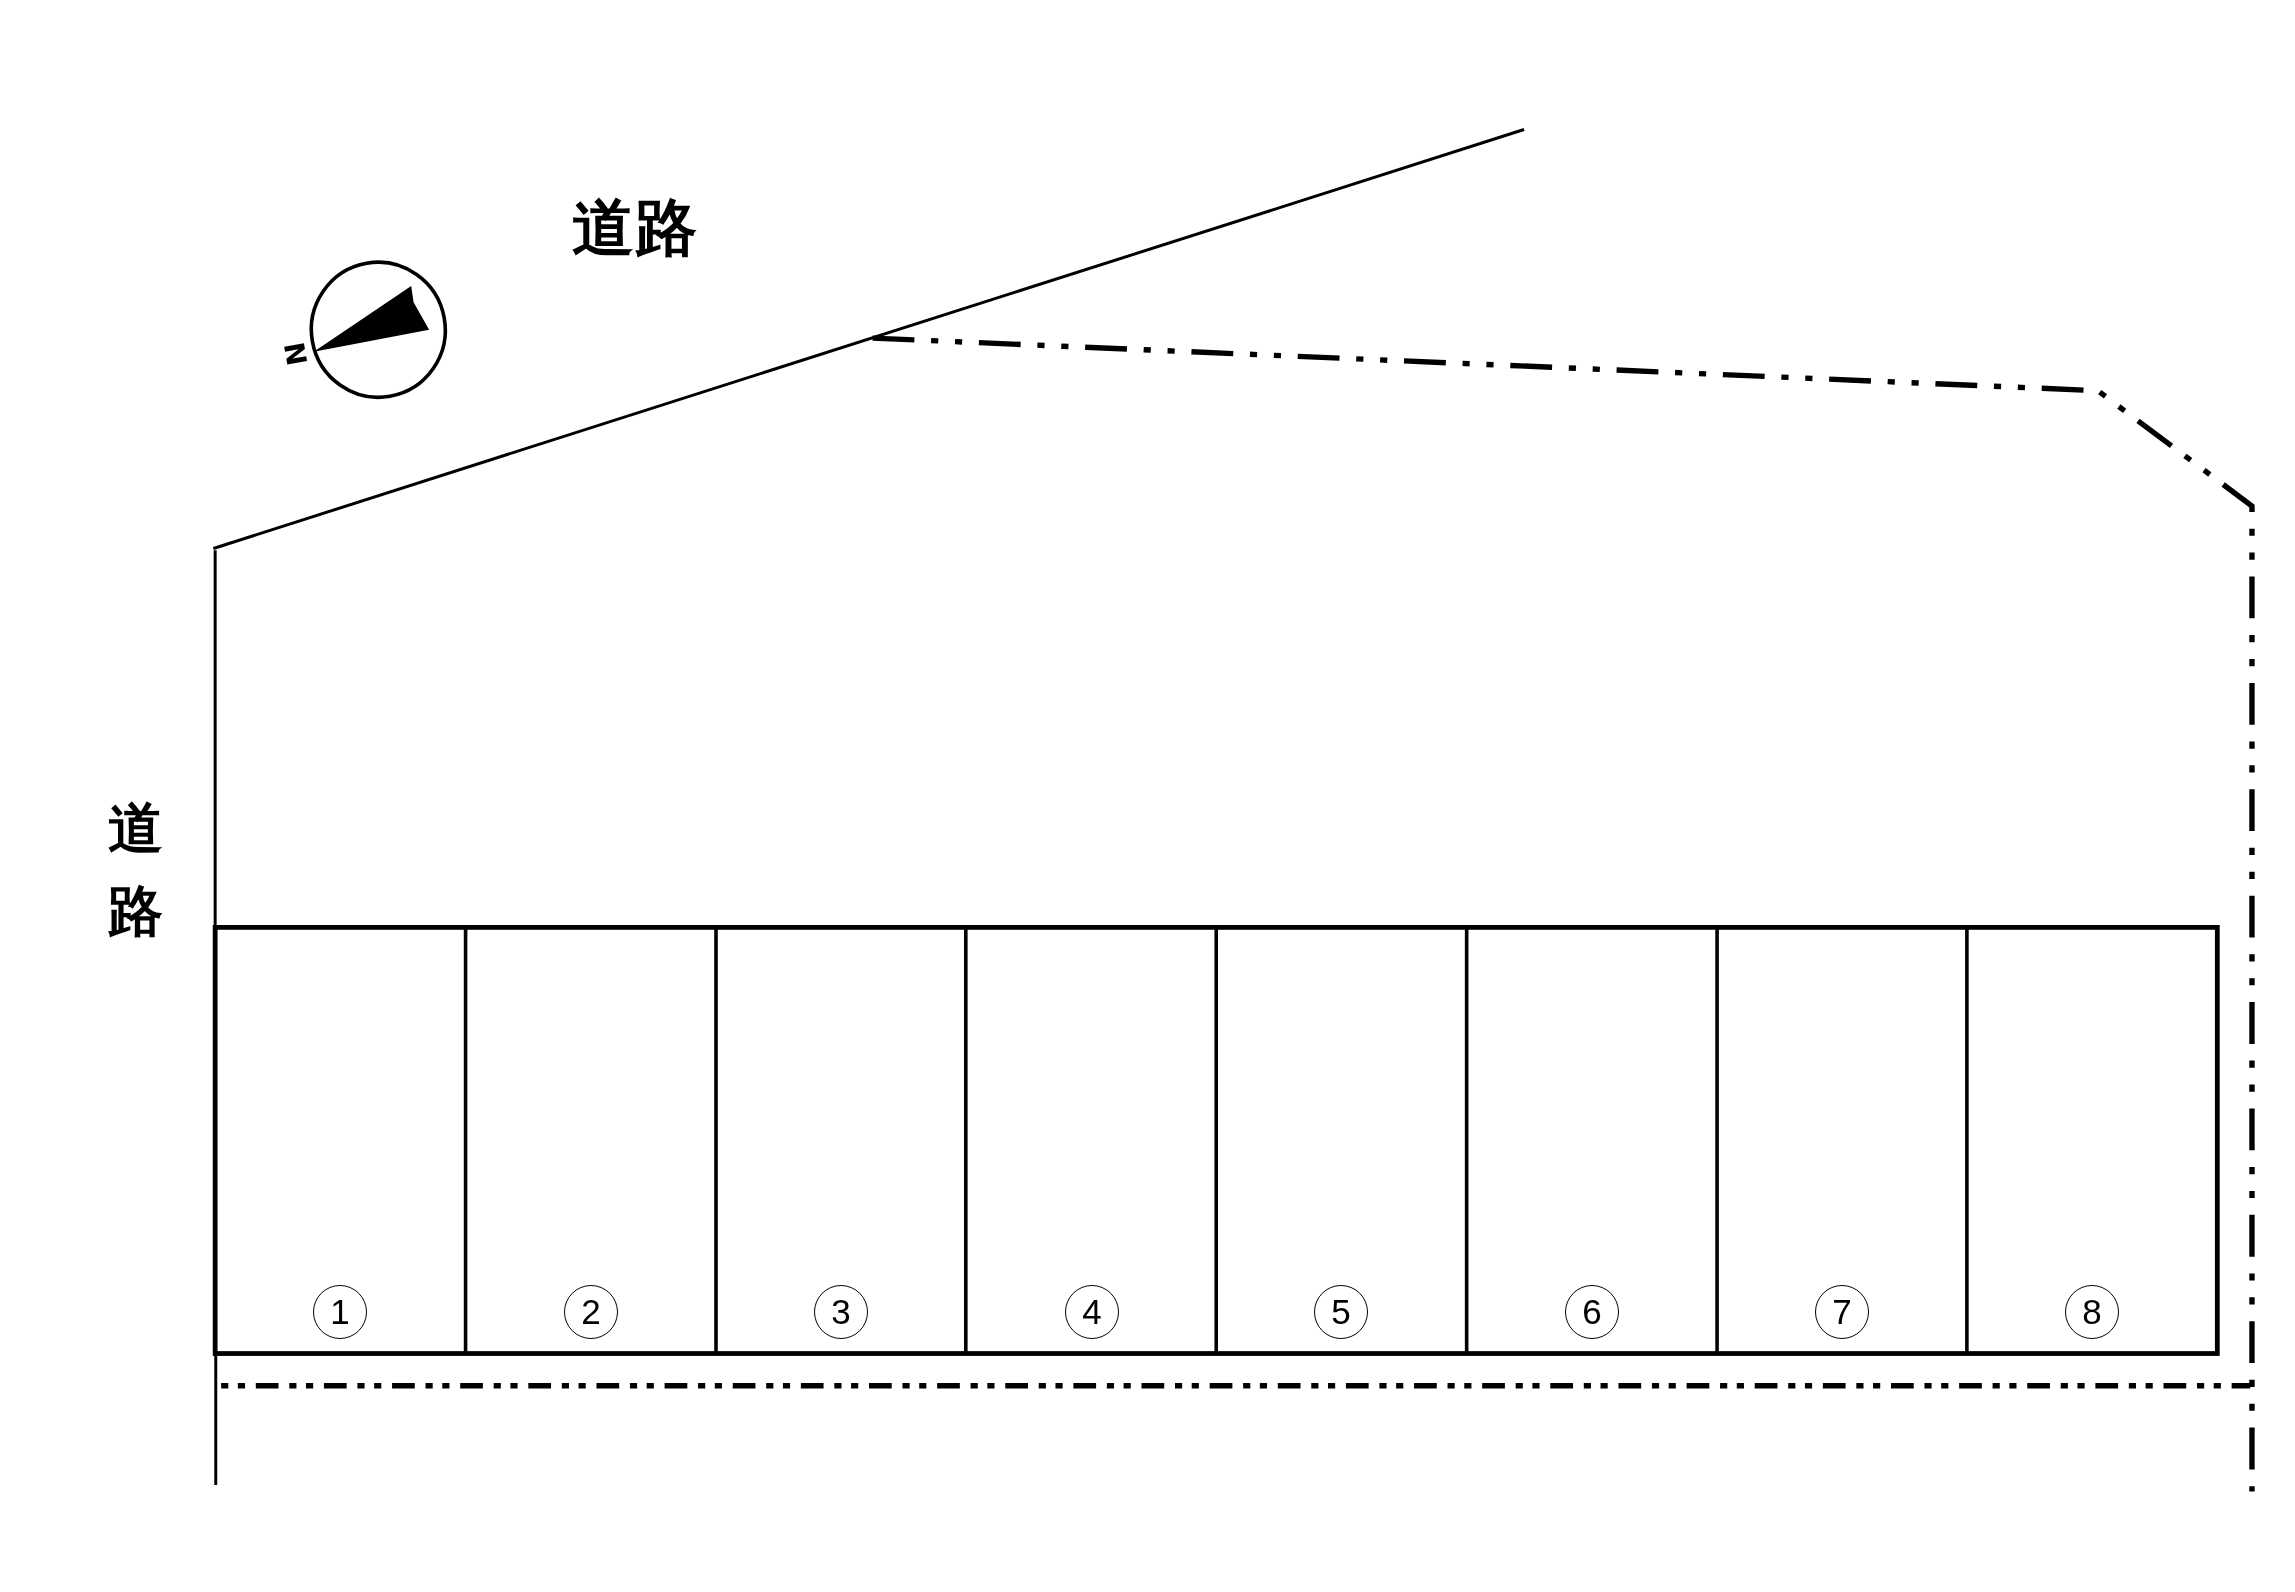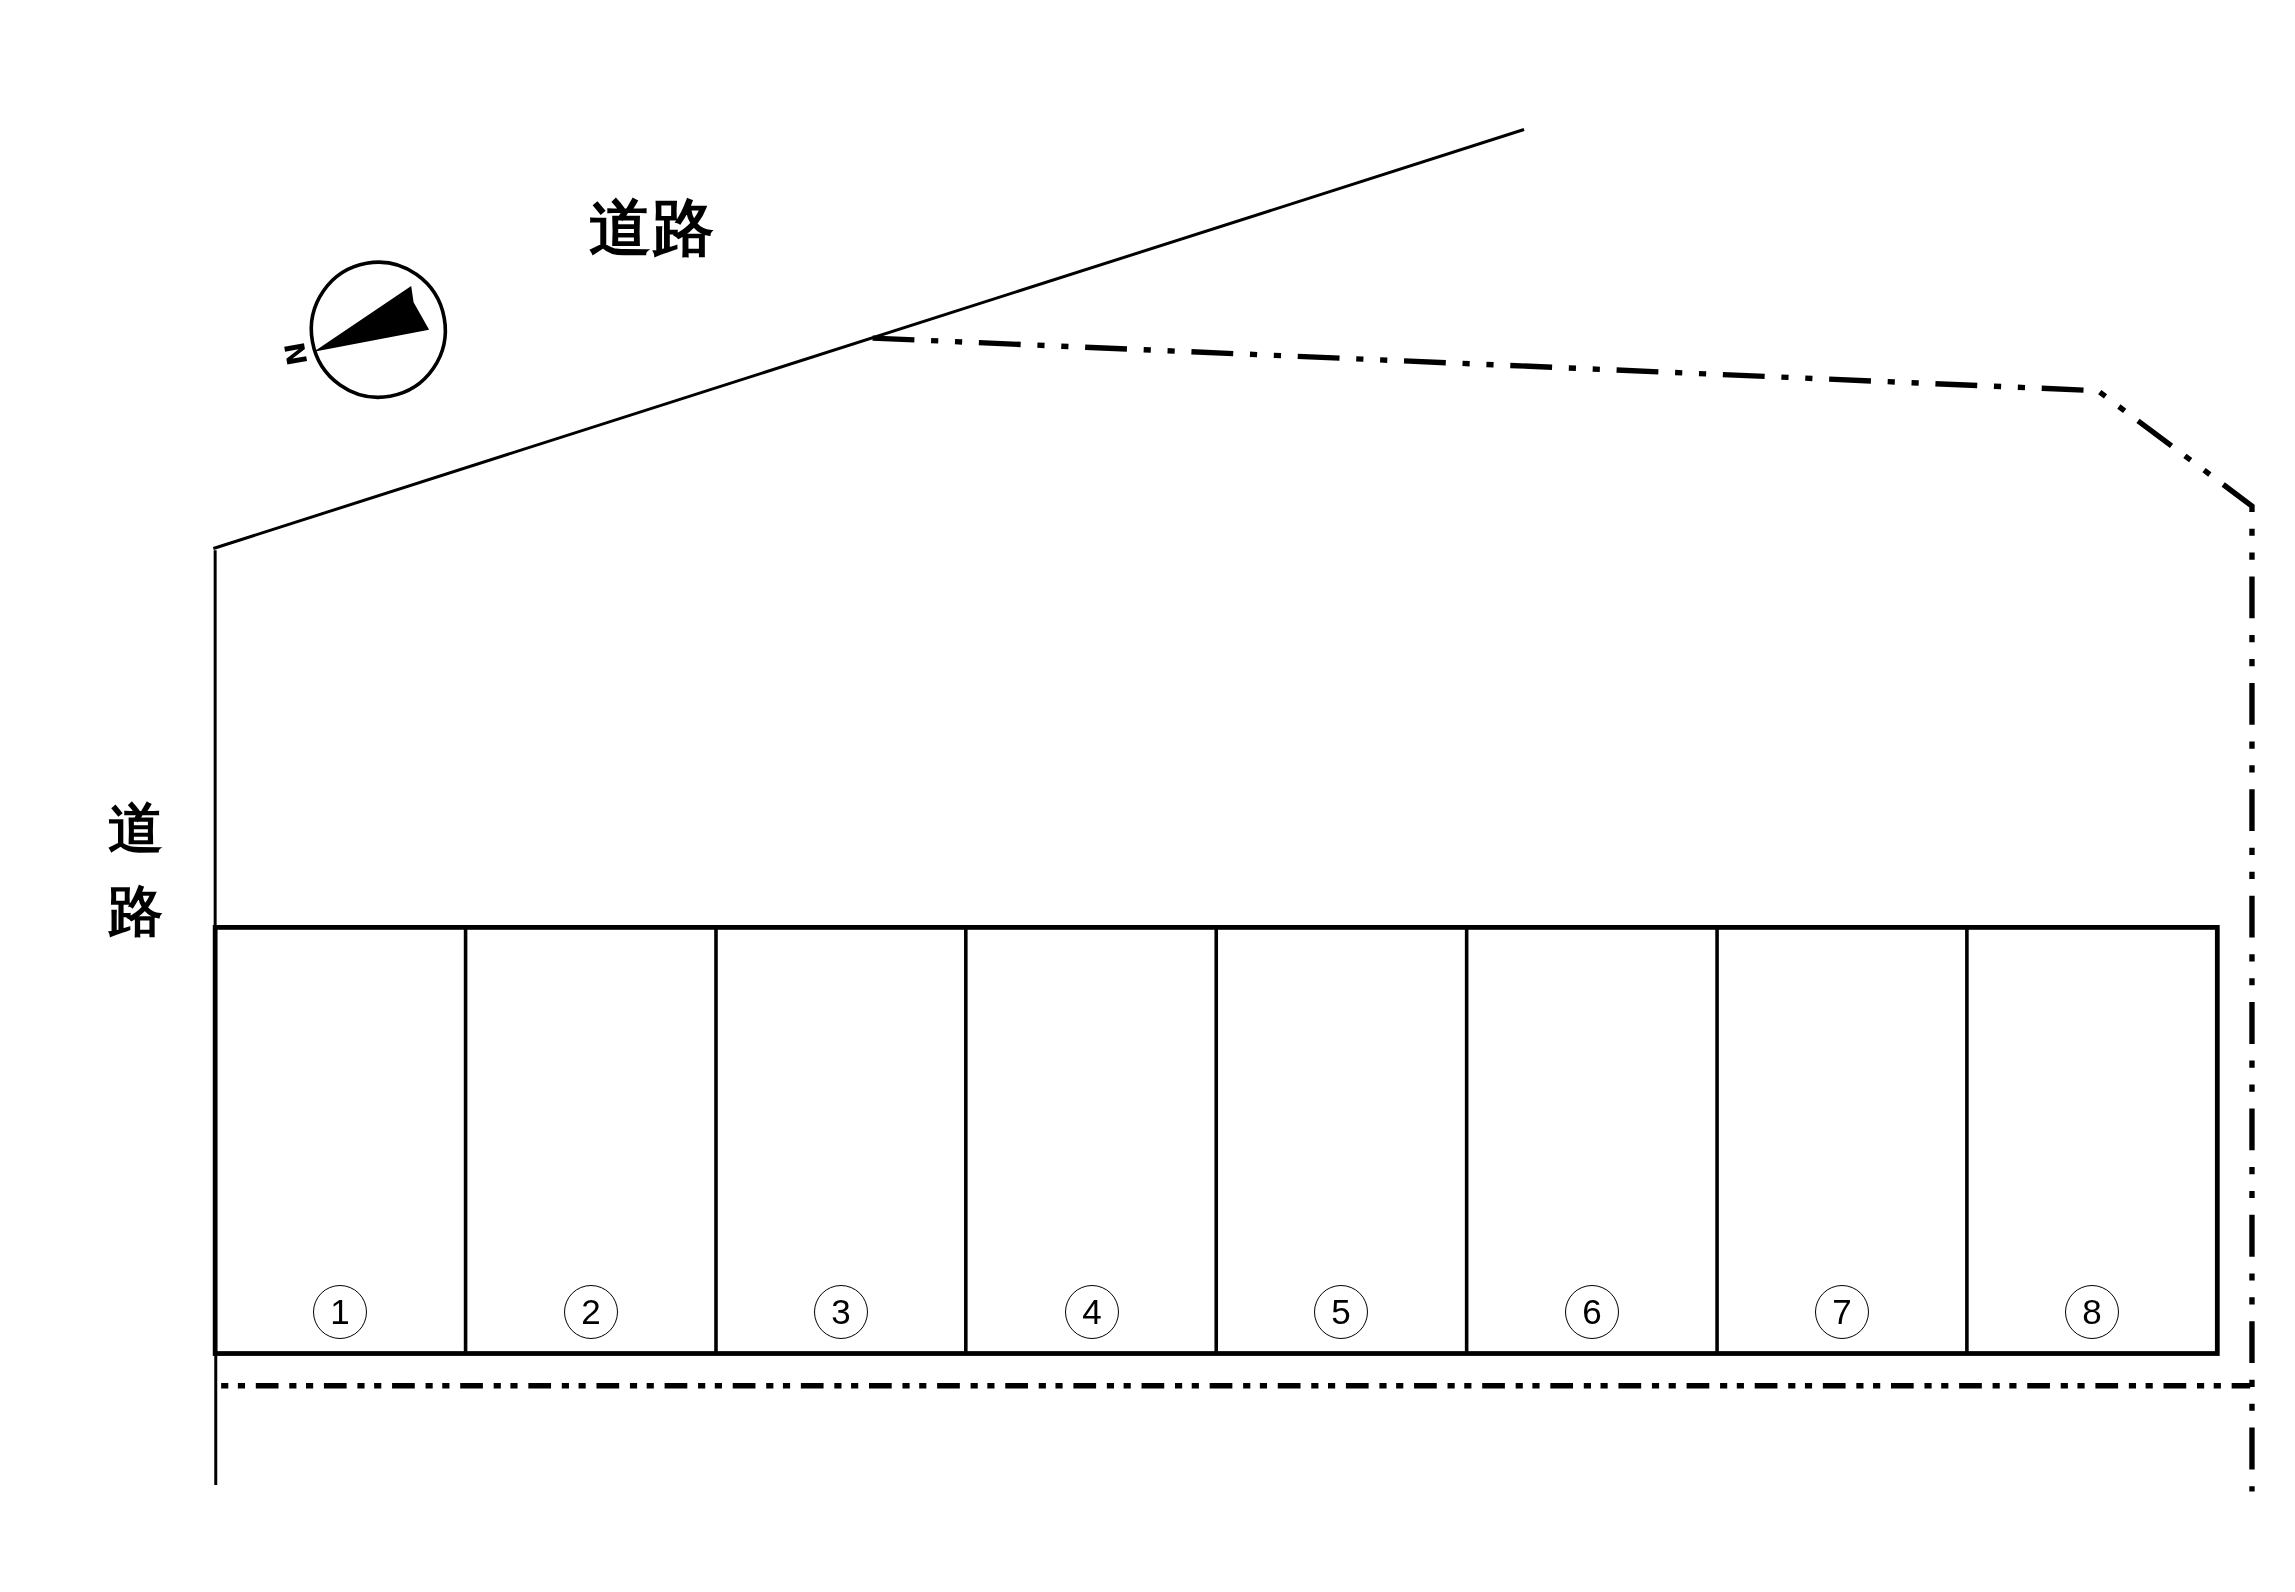--- a/index.html
+++ b/index.html
@@ -1,21 +1,21 @@
 <!DOCTYPE html>
 <html style="font-size:9.6px"><head>
 <meta charset="utf-8">
 <style>
   html, body { margin: 0; padding: 0; background: #ffffff; }
   body { width: 2295px; height: 1593px; position: relative; overflow: hidden;
          font-family: "DejaVu Sans", "Liberation Sans", sans-serif; }
   #canvas { position: absolute; left: 0; top: 0; width: 2295px; height: 1593px; }
   .label { position: absolute; font-weight: bold; color: #000; line-height: 1;
            font-family: "DejaVu Sans", "Liberation Sans", sans-serif; }
-  #road-top { left: 589px; top: 197px; font-size: 62px; letter-spacing: 1.2px; }
+  #road-top { left: 572px; top: 197px; font-size: 62px; letter-spacing: 1.2px; }
   #road-left-1 { left: 108px; top: 801px; font-size: 55px; }
   #road-left-2 { left: 108px; top: 884px; font-size: 55px; }
   .spot-num { position: absolute; top: 1285px; width: 54px; height: 54px; margin-left: -27px;
               border: 1.8px solid #000; border-radius: 50%; box-sizing: border-box;
               display: flex; align-items: center; justify-content: center;
               font-size: 35px; font-family: "Liberation Sans", sans-serif; color: #000; }
   .spot { position: absolute; top: 927px; height: 426px; box-sizing: border-box; }
 </style>
 </head>
 <body>

